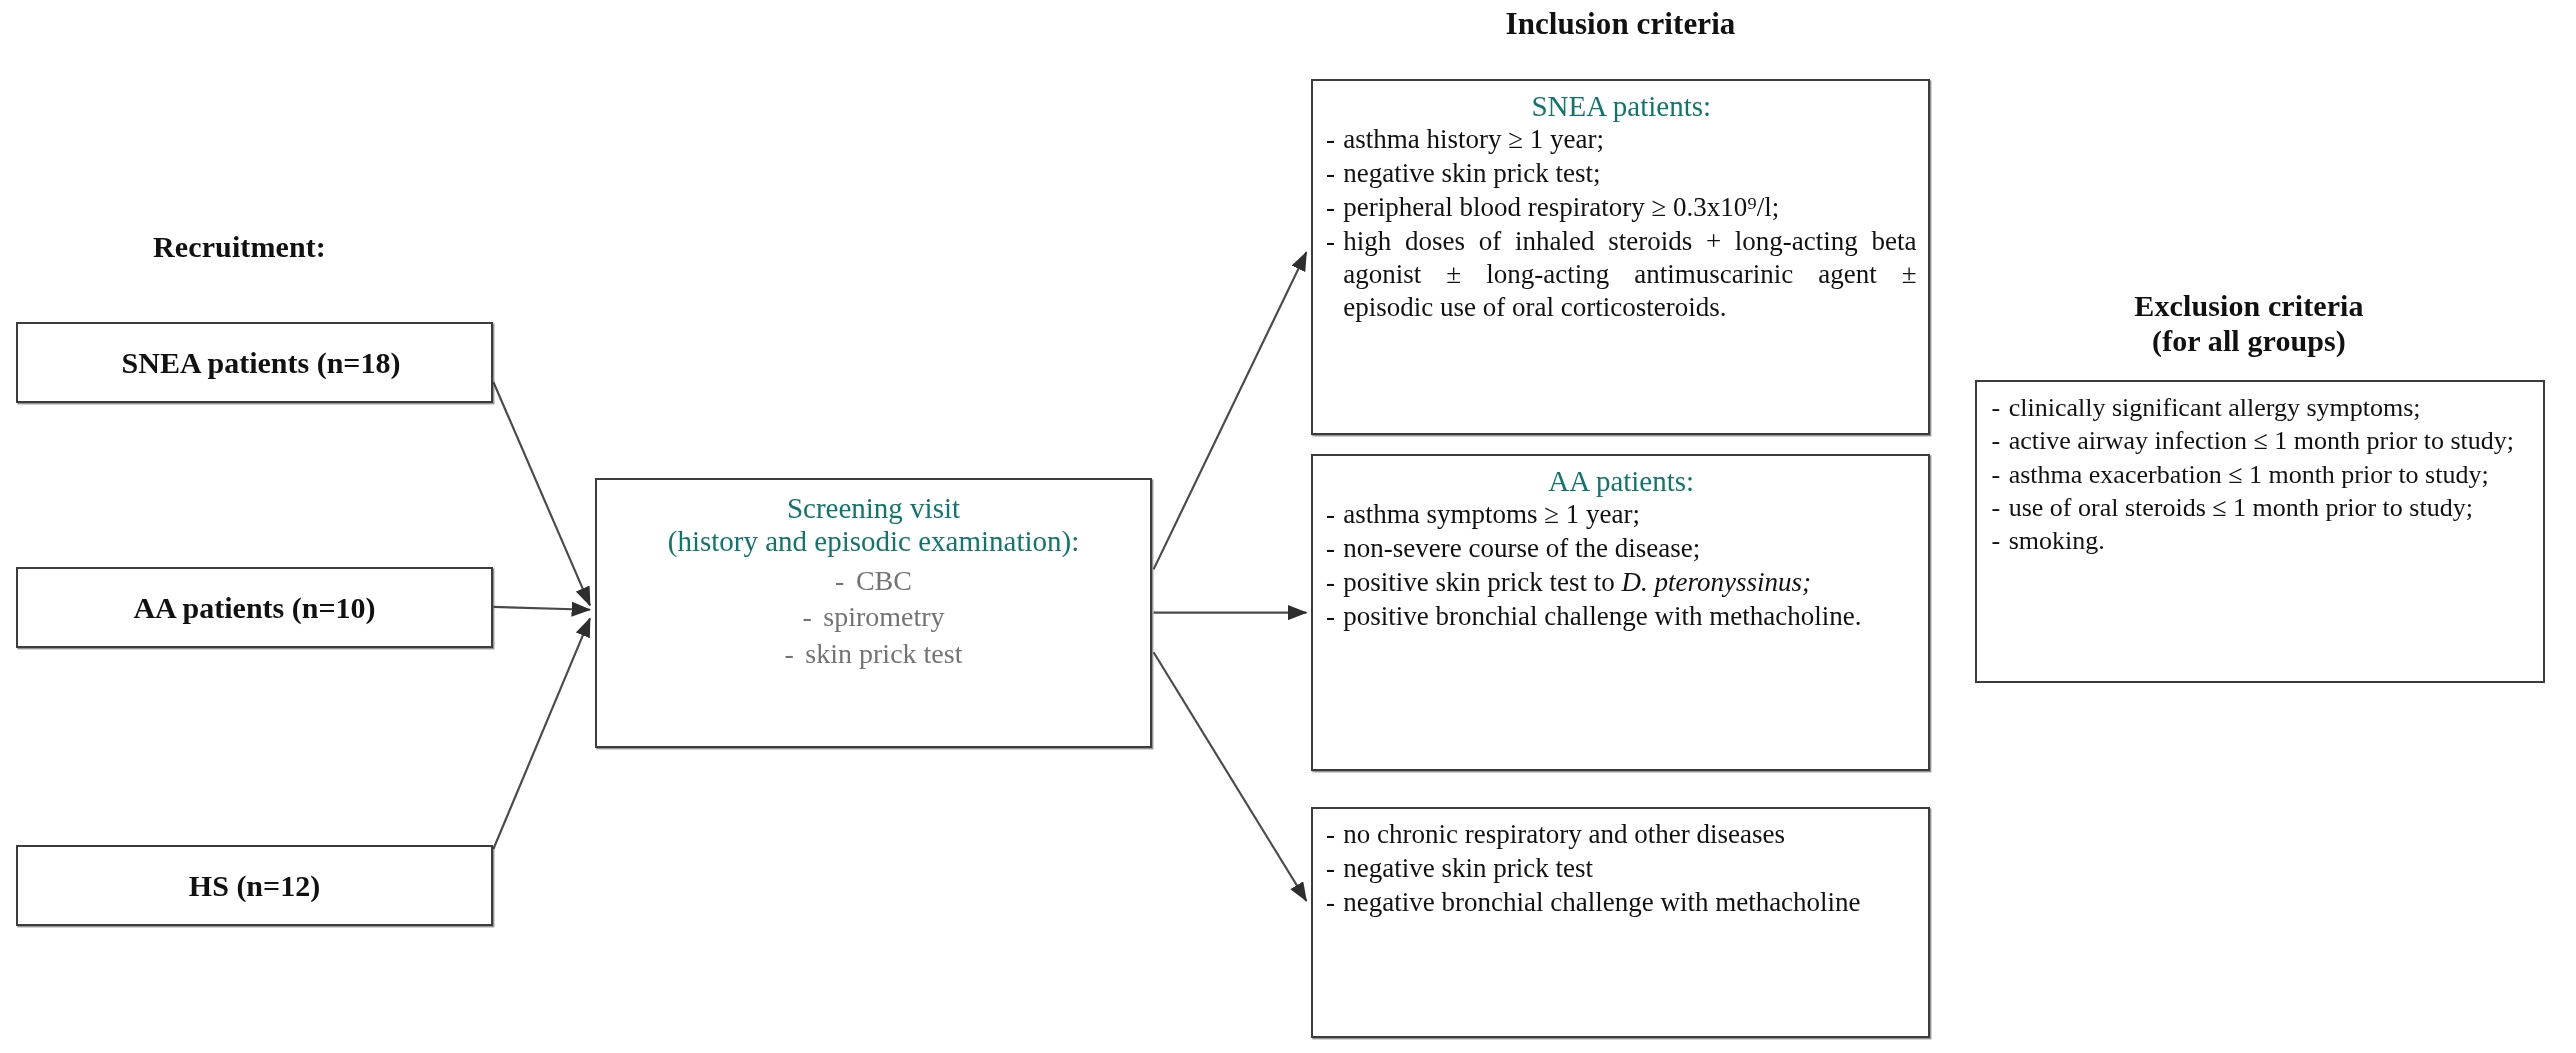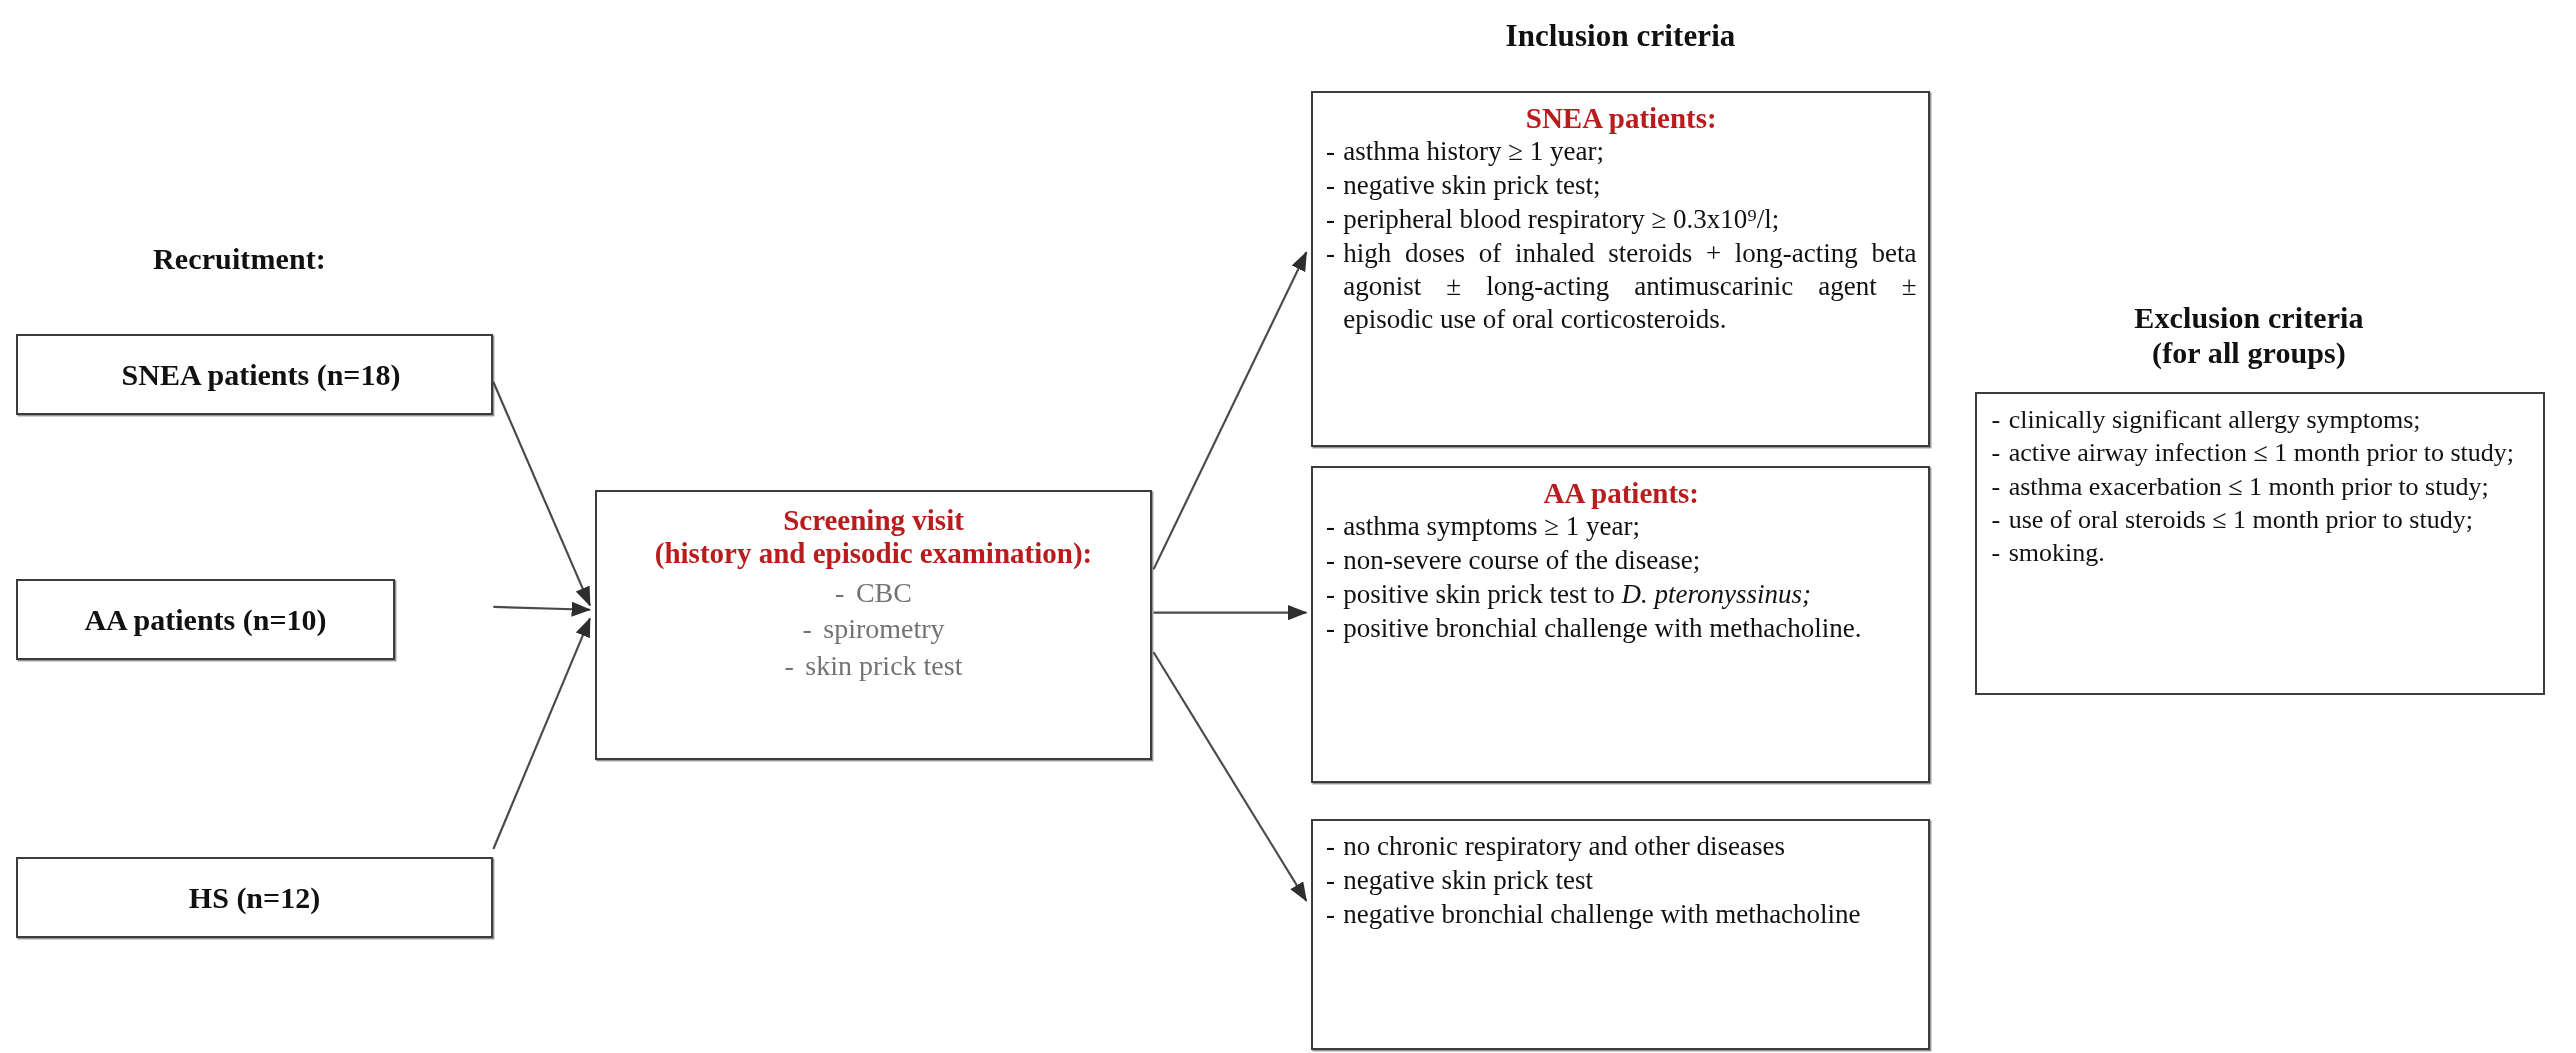--- a/index.html
+++ b/index.html
@@ -10,21 +10,21 @@
   }
   #canvas {
     position: relative;
     width: 2576px;
     height: 1053px;
     background: #ffffff;
     font-family: "Liberation Serif", "DejaVu Serif", serif;
     color: #1a1a1a;
     overflow: hidden;
   }
-  .abs { position: absolute; margin-top: 12px; }
+  .abs { position: absolute; }
 
   
   .section-heading {
     font-weight: bold;
     text-align: center;
     line-height: 1.18;
     color: #111111;
     letter-spacing: 0.1px;
   }
   #heading-inclusion {
@@ -42,42 +42,42 @@
   }
 
   
   .box {
     box-sizing: border-box;
     background: #ffffff;
     border: 2.2px solid #3c3c3c;
     box-shadow: 1.4px 1.4px 0 rgba(60,60,60,0.55);
   }
   .box-title {
-    font-weight: bold;
+    font-weight: normal;
     text-align: center;
     font-size: 29px;
     line-height: 1.16;
-    color: #b91c1c;
+    color: #0f766e;
   }
 
   
   .recruit-box {
     display: flex;
     align-items: center;
     justify-content: center;
   }
   .recruit-label {
     font-weight: bold;
     font-size: 30px;
     text-align: center;
     color: #111111;
     white-space: nowrap;
   }
   #box-snea-recruit { left: 16px;  top: 322px;  width: 477px; height: 81px; padding-left: 13px; }
-  #box-aa-recruit   { left: 16px;  top: 567px;  width: 379px; height: 81px; }
+  #box-aa-recruit   { left: 16px;  top: 567px;  width: 477px; height: 81px; }
   #box-hs-recruit   { left: 16px;  top: 845px; width: 477px; height: 81px; }
 
   
   #box-screening {
     left: 595px; top: 478px; width: 557px; height: 270px;
     padding: 11.5px 13px 7.2px 13px;
   }
   #box-screening .box-title { margin-bottom: 4.3px; }
   .screen-item {
     text-align: center;

